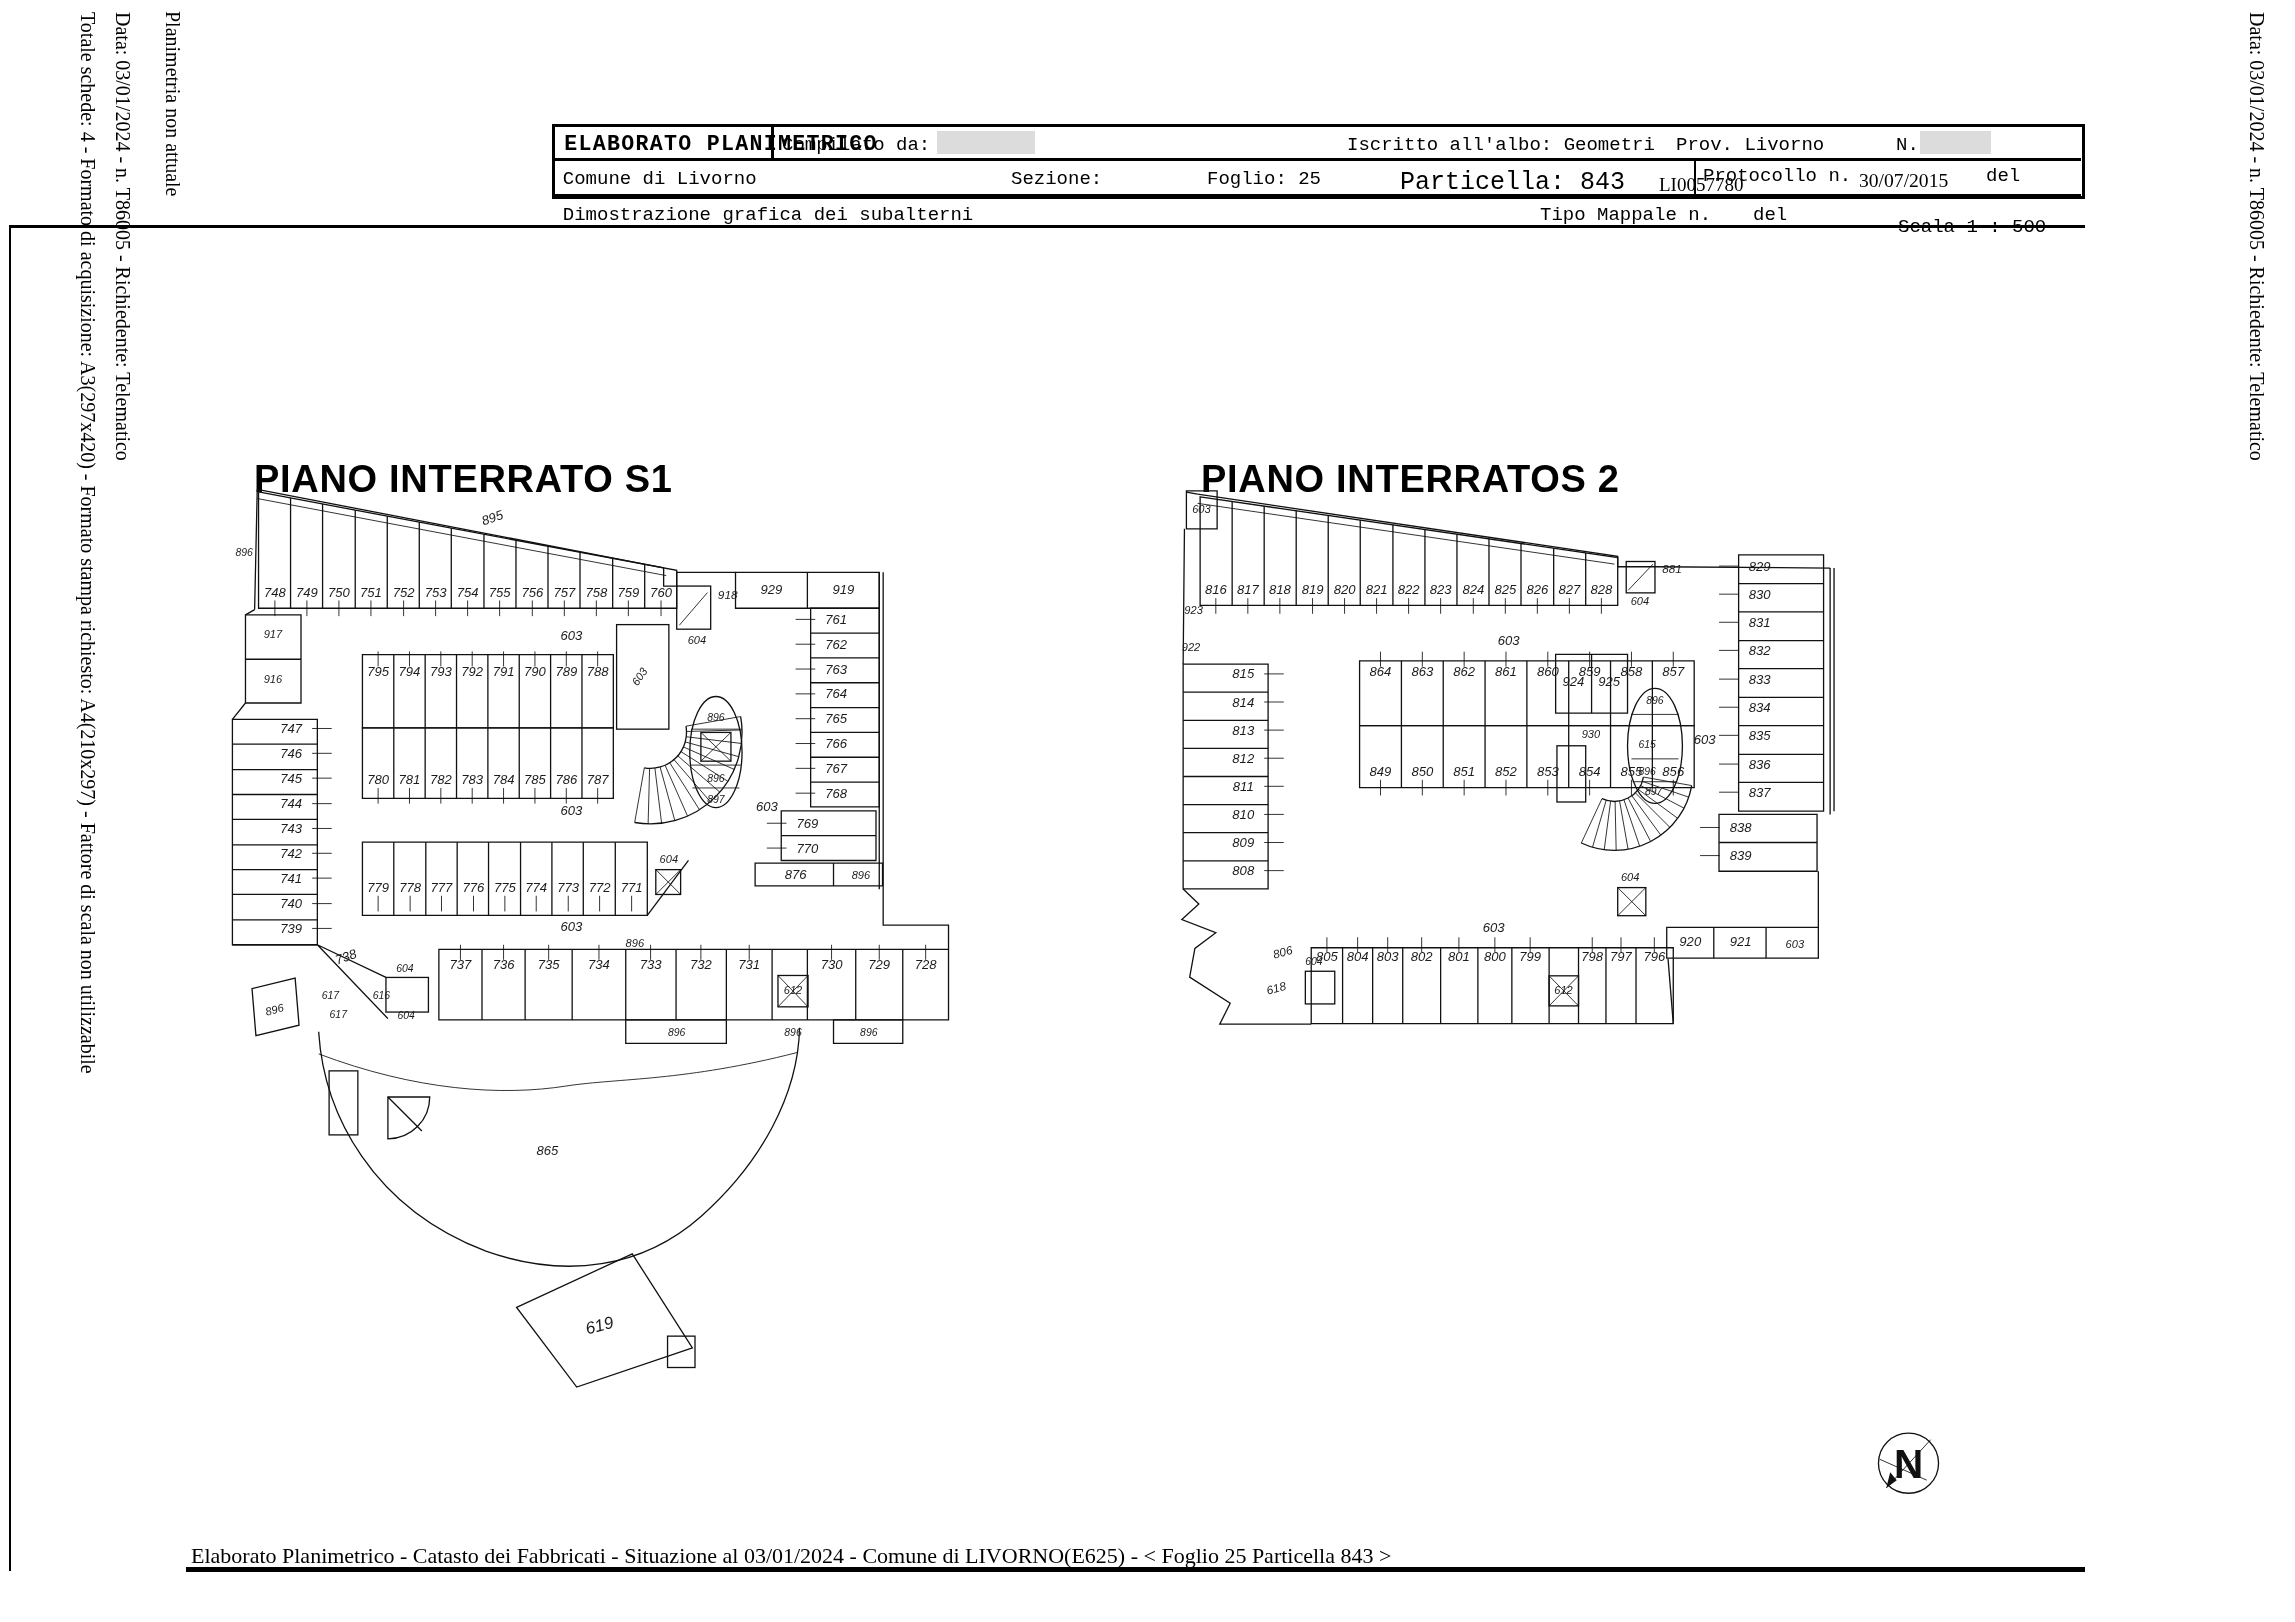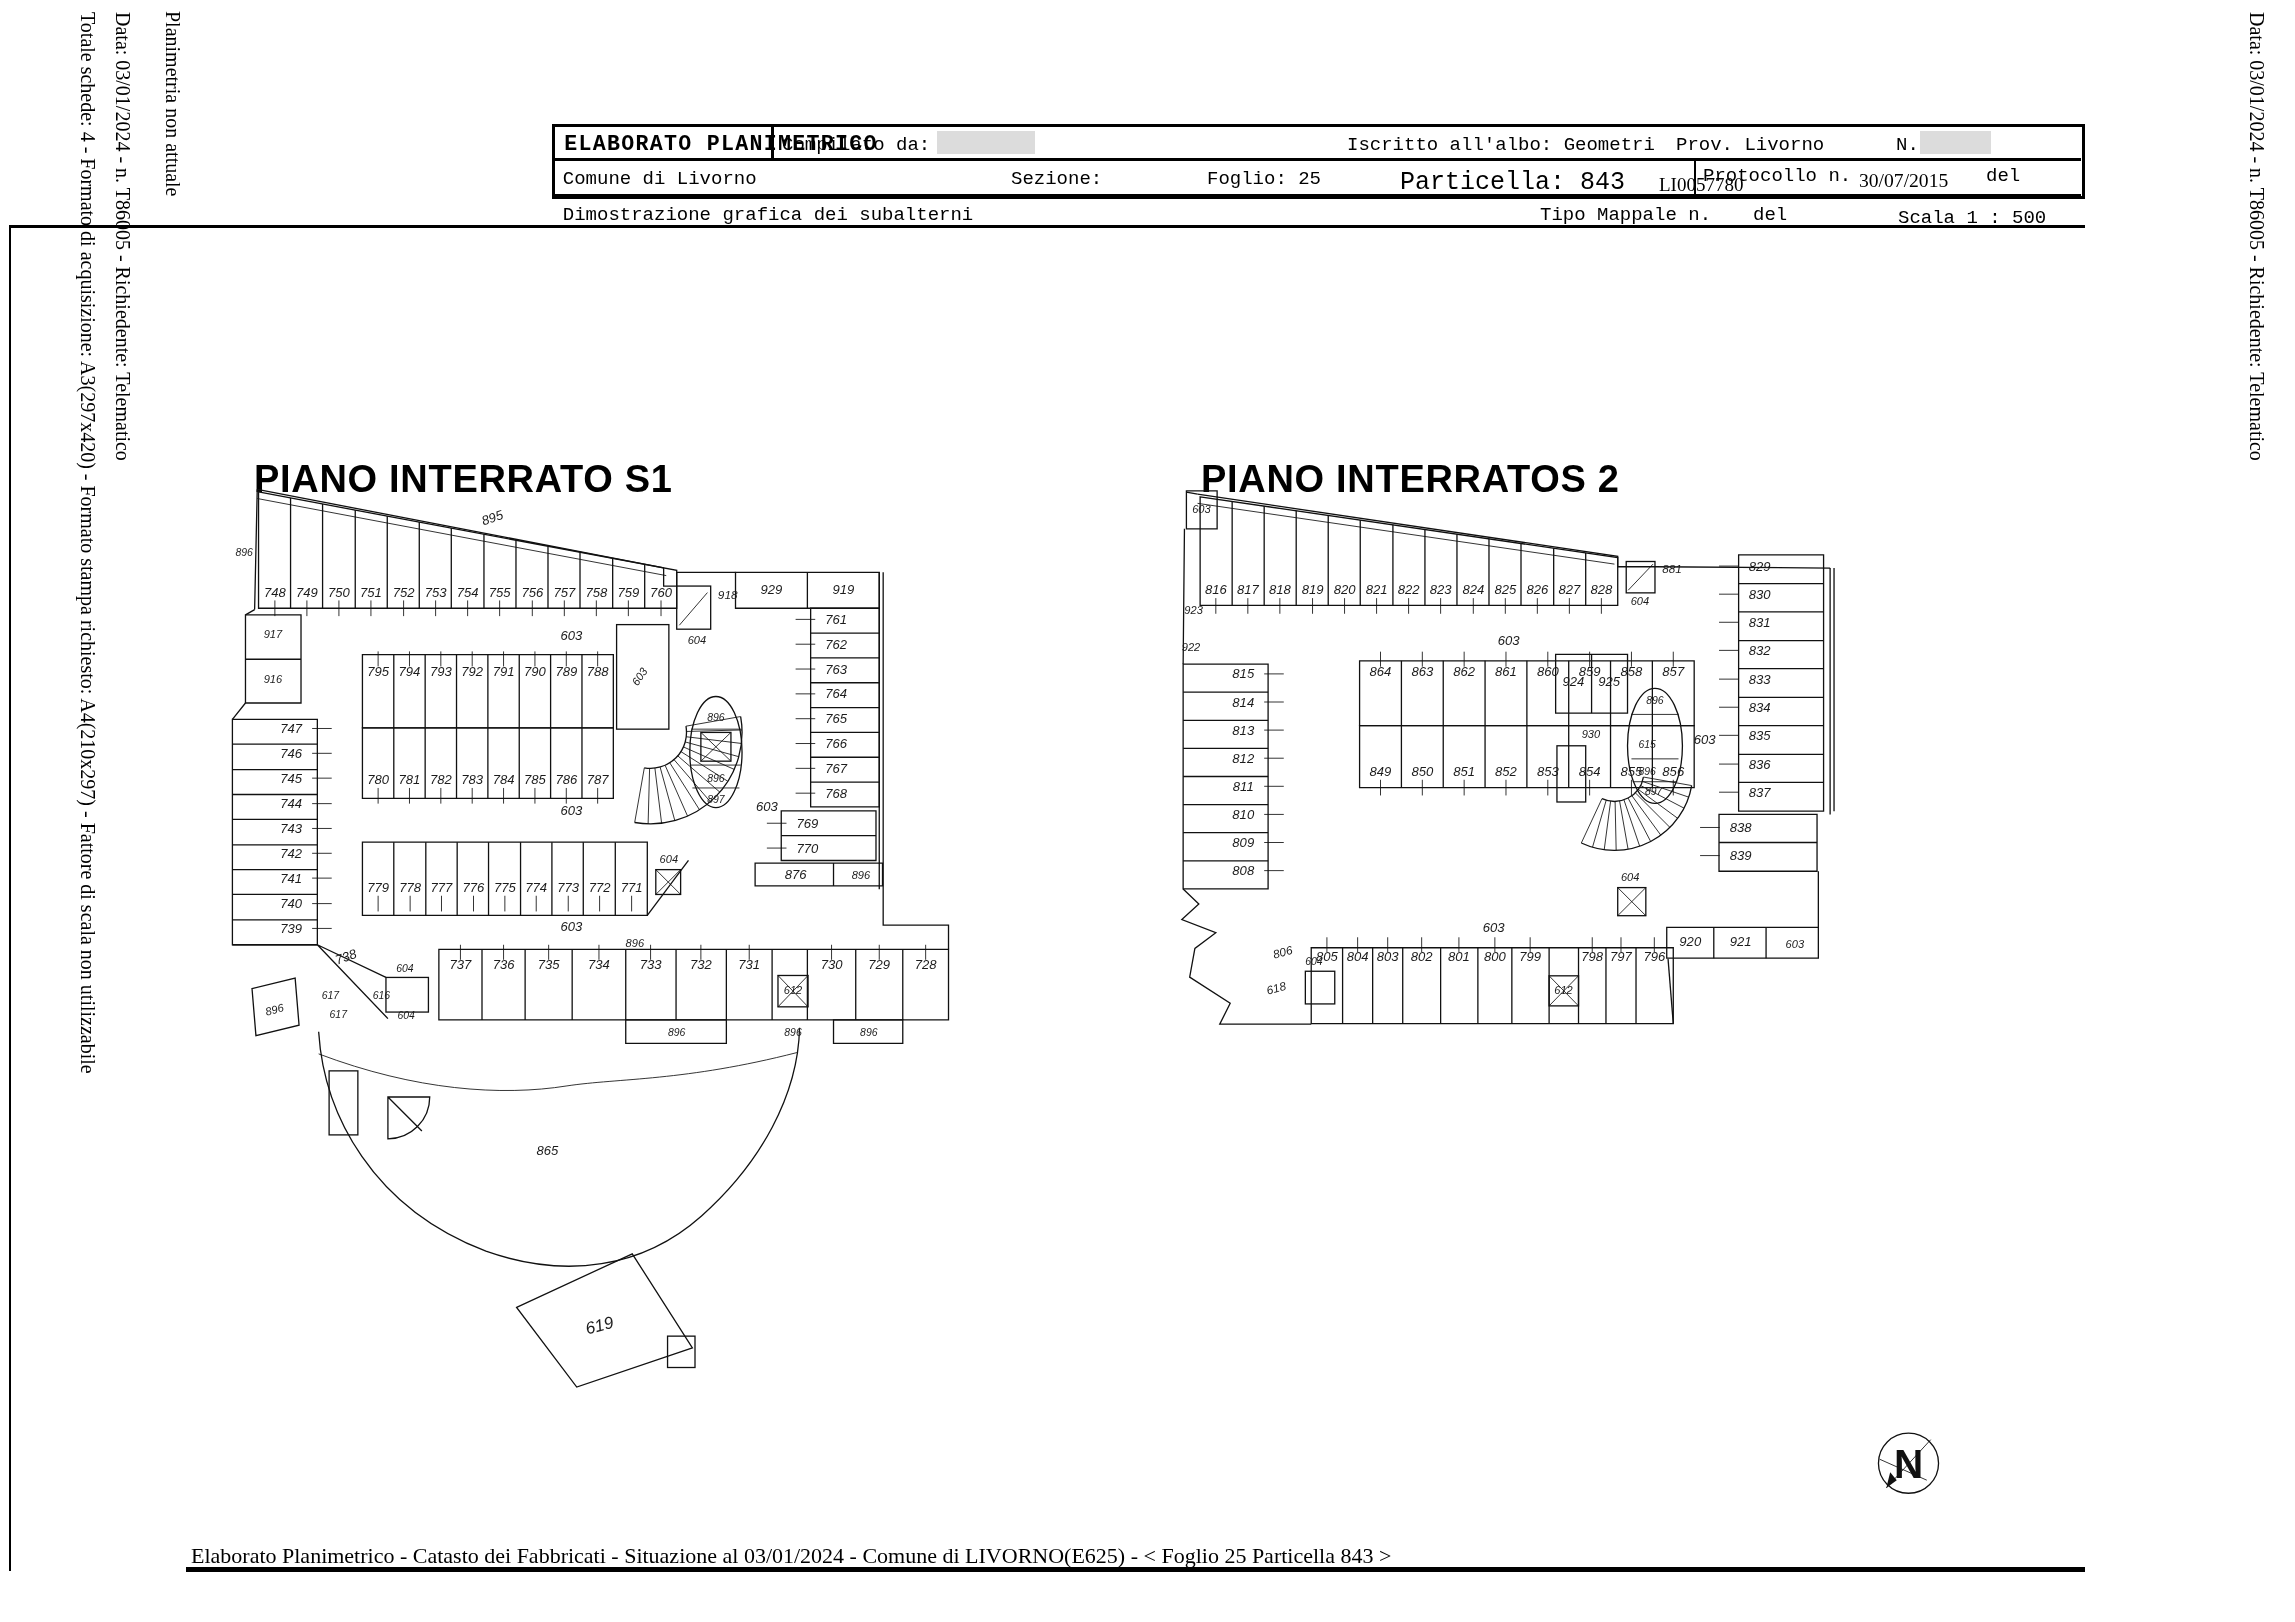--- a/index.html
+++ b/index.html
@@ -52,21 +52,21 @@
     <div class="abs mono nowrap" style="left:652px;top:41px;font-size:19px;">Foglio: 25</div>
     <div class="abs mono nowrap" style="left:845px;top:41px;font-size:25px;">Particella: 843</div>
     <div class="abs mono nowrap" style="left:1148px;top:38px;font-size:19px;">Protocollo n.</div>
     <div class="abs serif nowrap" style="left:1104px;top:47px;font-size:19px;">LI0057780</div>
     <div class="abs serif nowrap" style="left:1304px;top:43px;font-size:19.6px;">30/07/2015</div>
     <div class="abs mono nowrap" style="left:1431px;top:38px;font-size:19px;">del</div>
 
     <div class="abs mono nowrap" style="left:7.8px;top:77px;font-size:19px;">Dimostrazione grafica dei subalterni</div>
     <div class="abs mono nowrap" style="left:985px;top:77px;font-size:19px;">Tipo Mappale n.</div>
     <div class="abs mono nowrap" style="left:1198px;top:77px;font-size:19px;">del</div>
-    <div class="abs mono nowrap" style="left:1343px;top:80px;font-size:19px;">Scala 1 : 500</div>
+    <div class="abs mono nowrap" style="left:1343px;top:89px;font-size:19px;">Scala 1 : 500</div>
   </div>
 
   <div class="abs ptitle sans" style="left:254px;top:458px;">PIANO INTERRATO S1</div>
   <div class="abs ptitle sans" style="left:1201px;top:458px;">PIANO INTERRATOS 2</div>
 
   <svg class="abs" style="left:219px;top:458px;" width="739" height="967" viewBox="0 0 1130 1480">
     <defs>
       <pattern id="tr" width="8" height="10" patternUnits="userSpaceOnUse">
         <path d="M0,5 H8" stroke="#111" stroke-width="1.3"></path>
       </pattern>

